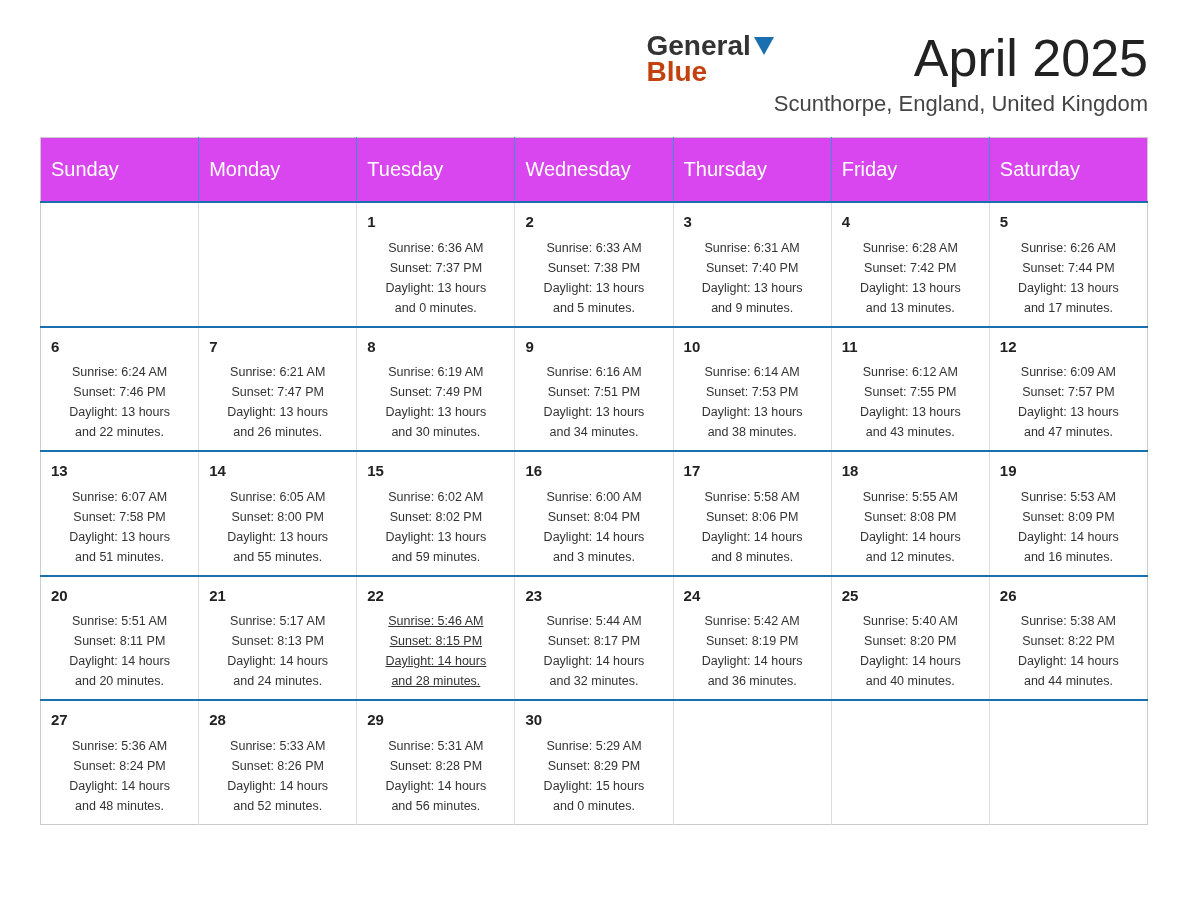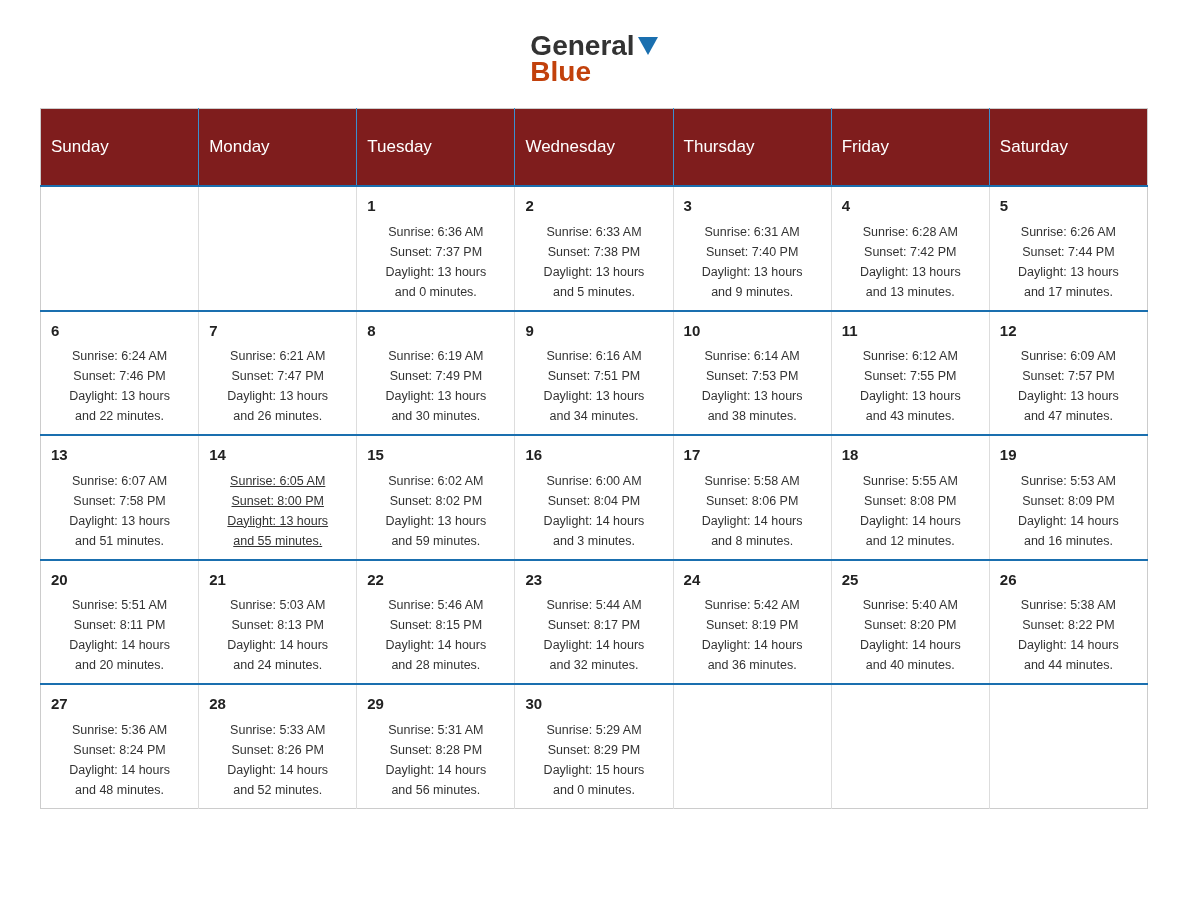--- a/index.html
+++ b/index.html
@@ -5,21 +5,21 @@
     * { box-sizing: border-box; margin: 0; padding: 0; }
     body {
       font-family: Arial, sans-serif;
       background: #fff;
       padding: 30px 40px;
       width: 1188px;
       min-height: 918px;
     }
     .header {
       display: flex;
-      justify-content: center;
+      justify-content: flex-end;
       align-items: flex-start;
       margin-bottom: 20px;
     }
     .logo {
       display: flex;
       align-items: center;
       gap: 4px;
     }
     .logo-text-general {
       font-size: 28px;
@@ -45,25 +45,25 @@
       font-weight: normal;
       color: #444;
       margin-top: 4px;
     }
     .calendar {
       width: 100%;
       border-collapse: collapse;
       border: 1px solid #ccc;
     }
     .calendar thead tr th {
-      background-color: #7f1d1d;
+      background-color: #d946ef;
       color: #fff;
-      padding: 28px 10px;
+      padding: 20px 10px;
       text-align: left;
-      font-size: 17px;
+      font-size: 20px;
       font-weight: normal;
       border-right: 1px solid #3a8fd0;
     }
     .calendar thead tr th:last-child {
       border-right: none;
     }
     .calendar tbody tr {
       border-top: 2px solid #1a6faf;
     }
     .calendar tbody tr td {
@@ -104,20 +104,24 @@
     <div style="display:flex; flex-direction:column; align-items: flex-start;">
       <div style="display:flex; align-items: center;">
         <span class="logo-text-general">General</span>
         <svg width="20" height="20" viewBox="0 0 20 20" style="margin-left:3px; margin-top:2px;">
           <polygon points="0,0 20,0 10,18" fill="#1a6faf"></polygon>
         </svg>
       </div>
       <span class="logo-text-blue" style="margin-top:-6px;">Blue</span>
     </div>
   </div>
+  <div class="title-section">
+    <h1>April 2025</h1>
+    <h2>Scunthorpe, England, United Kingdom</h2>
+  </div>
 </div>
 
 <table class="calendar">
   <thead>
     <tr>
     <th>Sunday</th>
         <th>Monday</th>
         <th>Tuesday</th>
         <th>Wednesday</th>
         <th>Thursday</th>
@@ -219,21 +223,21 @@
       <tr>
         <td>
           <span class="day-num">13</span>
           <div class="day-info" style="white-space: pre-line;">Sunrise: 6:07 AM
 Sunset: 7:58 PM
 Daylight: 13 hours
 and 51 minutes.</div>
         </td>
         <td>
           <span class="day-num">14</span>
-          <div class="day-info" style="white-space: pre-line; text-decoration: underline;">Sunrise: 6:05 AM
+          <div class="day-info" style="white-space: pre-line;">Sunrise: 6:05 AM
 Sunset: 8:00 PM
 Daylight: 13 hours
 and 55 minutes.</div>
         </td>
         <td>
           <span class="day-num">15</span>
           <div class="day-info" style="white-space: pre-line;">Sunrise: 6:02 AM
 Sunset: 8:02 PM
 Daylight: 13 hours
 and 59 minutes.</div>
@@ -270,28 +274,28 @@
       <tr>
         <td>
           <span class="day-num">20</span>
           <div class="day-info" style="white-space: pre-line;">Sunrise: 5:51 AM
 Sunset: 8:11 PM
 Daylight: 14 hours
 and 20 minutes.</div>
         </td>
         <td>
           <span class="day-num">21</span>
-          <div class="day-info" style="white-space: pre-line;">Sunrise: 5:03 AM
+          <div class="day-info" style="white-space: pre-line;">Sunrise: 5:17 AM
 Sunset: 8:13 PM
 Daylight: 14 hours
 and 24 minutes.</div>
         </td>
         <td>
           <span class="day-num">22</span>
-          <div class="day-info" style="white-space: pre-line;">Sunrise: 5:46 AM
+          <div class="day-info" style="white-space: pre-line; text-decoration: underline;">Sunrise: 5:46 AM
 Sunset: 8:15 PM
 Daylight: 14 hours
 and 28 minutes.</div>
         </td>
         <td>
           <span class="day-num">23</span>
           <div class="day-info" style="white-space: pre-line;">Sunrise: 5:44 AM
 Sunset: 8:17 PM
 Daylight: 14 hours
 and 32 minutes.</div>

